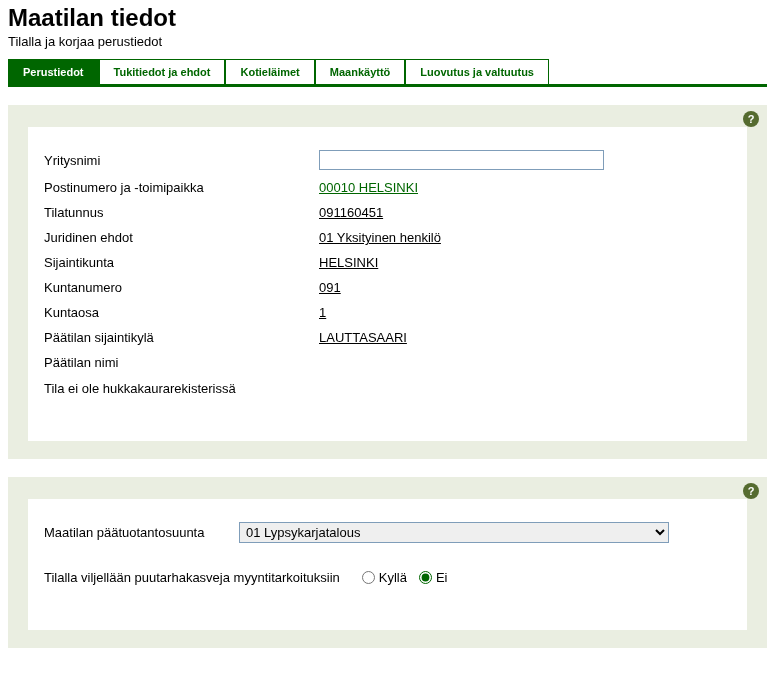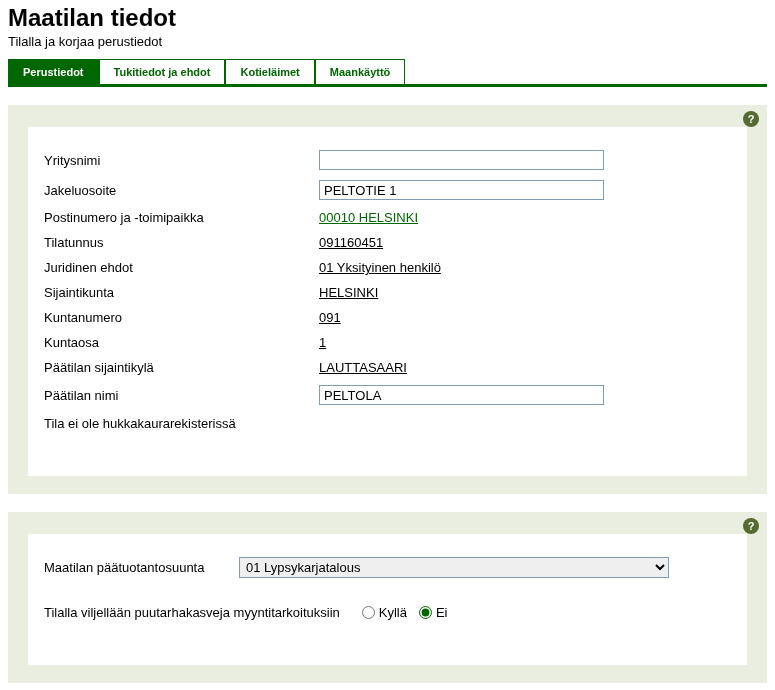--- a/index.html
+++ b/index.html
@@ -112,35 +112,32 @@
 <div class="header">
   <div class="page-title">Maatilan tiedot</div>
   <div class="page-subtitle">Tilalla ja korjaa perustiedot</div>
 </div>
 
 <div class="tabs">
   <div class="tab active">Perustiedot</div>
   <div class="tab">Tukitiedot ja ehdot</div>
   <div class="tab">Kotieläimet</div>
   <div class="tab">Maankäyttö</div>
+  <div class="tab">Luovutus ja valtuutus</div>
 </div>
 
 <div class="panel-wrap">
   <div class="help-icon">?</div>
   <div class="panel-inner">
 
     <div class="row">
       <div class="lbl">Yritysnimi</div>
       <input class="text-input" type="text" value="" style="">
     </div>
 
-    <div class="row">
-      <div class="lbl">Jakeluosoite</div>
-      <input class="text-input" type="text" value="PELTOTIE 1" style="">
-    </div>
 
     <div class="row">
       <div class="lbl">Postinumero ja -toimipaikka</div>
       <a class="val link">00010 HELSINKI</a>
     </div>
 
     <div class="row">
       <div class="lbl">Tilatunnus</div>
       <div class="val">091160451</div>
     </div>
@@ -165,21 +162,20 @@
       <div class="val">1</div>
     </div>
 
     <div class="row">
       <div class="lbl">Päätilan sijaintikylä</div>
       <div class="val">LAUTTASAARI</div>
     </div>
 
     <div class="row">
       <div class="lbl">Päätilan nimi</div>
-      <input class="text-input" type="text" value="PELTOLA" style="">
     </div>
 
     <div class="note-row">Tila ei ole hukkakaurarekisterissä</div>
 
   </div>
 </div>
 
 <div class="panel-wrap">
   <div class="help-icon">?</div>
   <div class="panel-inner">

